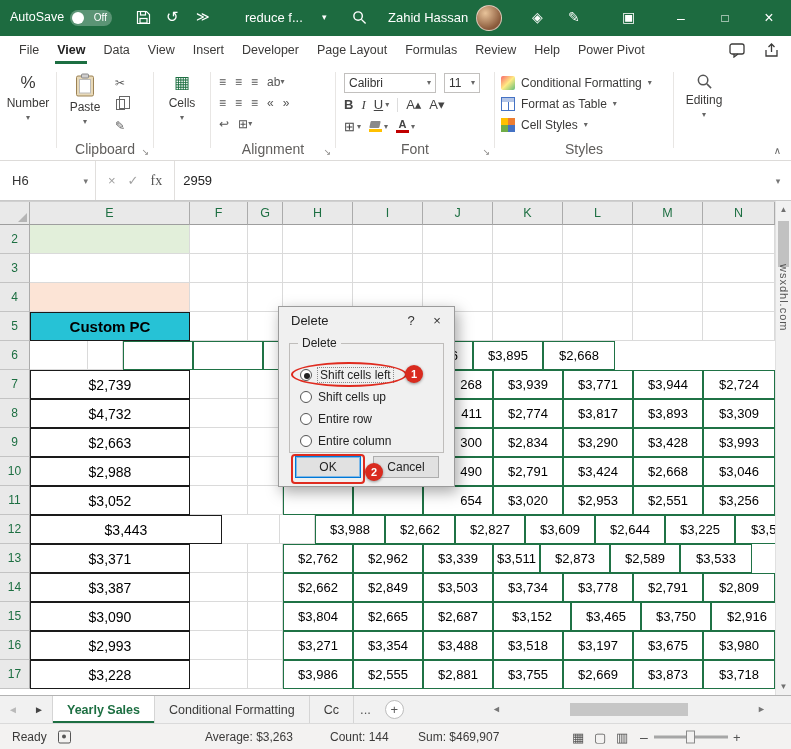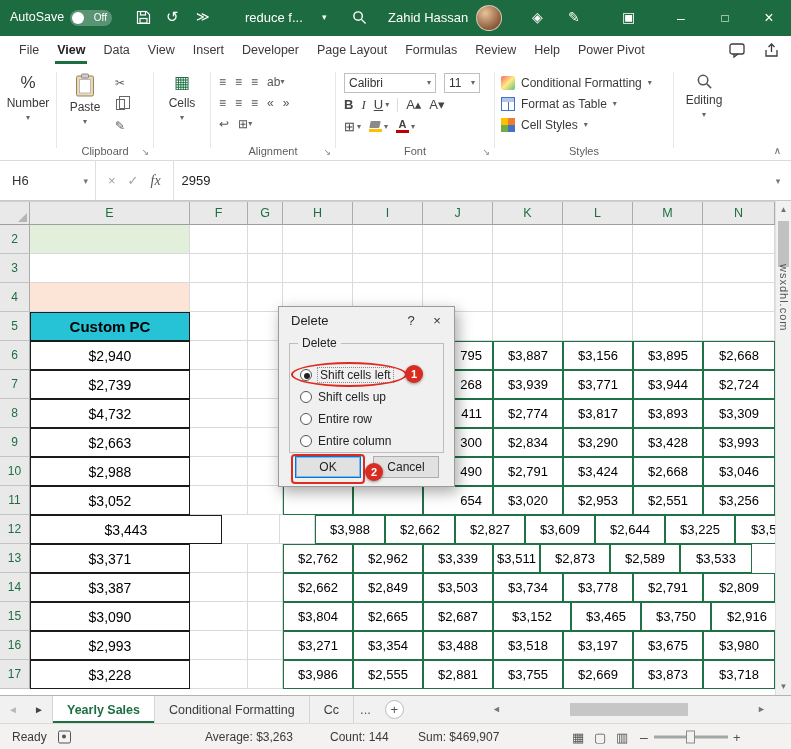--- a/index.html
+++ b/index.html
@@ -46,21 +46,21 @@
   .vstack{display:flex;flex-direction:column;align-items:center;gap:3px;padding-top:9px;width:100%;}
   .bigic{font-size:17px;color:#3B3A39;height:20px;line-height:20px;}
   .cellsic{color:#1D6F42;}
   .vlbl{font-size:12px;color:#3B3A39;}
   .chv{font-size:8px;color:#666;}
   .mini{font-size:12px;color:#555;display:inline-flex;align-items:center;}
   .paste{position:absolute;left:4px;top:0;width:48px;}
   .minis{position:absolute;left:58px;top:12px;display:flex;flex-direction:column;gap:9px;align-items:center;}
   .ic-copy{width:9px;height:11px;border:1px solid #666;background:#fff;position:relative;display:inline-block;}
   .ic-copy::after{content:"";position:absolute;left:2px;top:-4px;width:9px;height:11px;border:1px solid #666;}
-  .grouplabel{position:absolute;bottom:3px;left:0;right:0;text-align:center;font-size:11px;color:#605E5C;}
+  .grouplabel{position:absolute;bottom:3px;left:0;right:0;text-align:center;font-size:14px;color:#605E5C;}
   .launcher{position:absolute;bottom:3px;right:4px;font-size:9px;color:#8A8886;}
   .alrow{display:flex;gap:9px;padding-left:8px;align-items:center;height:19px;margin-top:2px;}
   .frow{display:flex;align-items:center;gap:8px;padding-left:8px;height:21px;margin-top:1px;}
   .combo{display:inline-flex;align-items:center;justify-content:space-between;border:1px solid #C2C0BE;background:#fff;height:20px;padding:0 4px;font-size:12px;color:#333;}
   .fname{width:92px;}.fsize{width:36px;}
   .fbtn{font-size:13px;color:#444;display:inline-flex;align-items:center;gap:2px;}
   .bld{font-weight:700;}
   .ita{font-style:italic;font-family:"Liberation Serif",serif;}
   .undu{text-decoration:underline;}
   .minisep{width:1px;height:14px;background:#DDD;}
@@ -73,21 +73,21 @@
   .ic-cf{width:14px;height:14px;border-radius:2px;background:linear-gradient(135deg,#F8696B 0%,#FFEB84 50%,#63BE7B 100%);flex:none;}
   .ic-ft{width:14px;height:14px;background:#fff;border:1px solid #4472C4;background-image:linear-gradient(#B4C6E7 4px,transparent 4px),linear-gradient(90deg,transparent 6px,#4472C4 6px,#4472C4 7px,transparent 7px);flex:none;}
   .ic-cs{width:14px;height:14px;background:conic-gradient(#ED7D31 0 25%,#4472C4 0 50%,#70AD47 0 75%,#FFC000 0);flex:none;}
   .ribcollapse{position:absolute;right:10px;bottom:4px;font-size:10px;color:#666;}
 
   
   .fbar{position:absolute;top:161px;left:0;width:791px;height:40px;background:#fff;border-bottom:1px solid #C9C9C9;display:flex;align-items:stretch;z-index:5;}
   .namebox{width:96px;border-right:1px solid #E1DFDD;display:flex;align-items:center;padding-left:12px;font-size:13px;color:#333;position:relative;}
   .namechv{position:absolute;right:7px;font-size:9px;color:#777;}
   .fbtns{display:flex;align-items:center;gap:12px;padding:0 12px;font-size:13px;color:#A0A0A0;border-right:1px solid #E1DFDD;}
-  .fx{font-family:"Liberation Serif",serif;font-style:italic;color:#555;font-size:14px;}
+  .fx{font-family:"Liberation Serif",serif;color:#555;font-size:14px;}
   .fval{flex:1;display:flex;align-items:center;font-size:13px;color:#222;padding-left:8px;}
   .fexp{width:26px;display:flex;align-items:center;justify-content:center;color:#777;font-size:9px;}
 
   
   .ghrow{position:absolute;top:201px;left:0;display:flex;height:24px;border-top:1px solid #D0D0D0;z-index:4;}
   .ghcell{background:#E9E9E9;border-right:1px solid #ABABAB;border-bottom:1px solid #9E9E9E;color:#1D6F42;font-size:12.5px;display:flex;align-items:center;justify-content:center;flex:none;}
   .corner{position:relative;}
   .corner::after{content:"";position:absolute;right:2px;bottom:2px;border-left:9px solid transparent;border-bottom:9px solid #B5B5B5;}
   .gbody{position:absolute;top:225px;left:0;z-index:3;}
   .grow{display:flex;height:29px;}
@@ -440,21 +440,20 @@
       <div class="gcell" style="width: 70px;"></div>
       <div class="gcell" style="width: 70px;"></div>
       <div class="gcell" style="width: 70px;"></div>
       <div class="gcell" style="width: 70px;"></div>
       <div class="gcell" style="width: 70px;"></div>
       <div class="gcell" style="width: 70px;"></div>
       <div class="gcell" style="width: 72px;"></div>
     </div>
     <div class="grow">
       <div class="rhcell">6</div>
-      <div class="gcell epc" style="width: 160px;">$2,940</div>
       <div class="gcell" style="width: 58px;"></div>
       <div class="gcell" style="width: 35px;"></div>
       <div class="gcell tbl" style="width: 70px;"></div>
       <div class="gcell tbl" style="width: 70px;"></div>
       <div class="gcell tbl partial" style="width: 70px;">795</div>
       <div class="gcell tbl" style="width: 70px;">$3,887</div>
       <div class="gcell tbl" style="width: 70px;">$3,156</div>
       <div class="gcell tbl" style="width: 70px;">$3,895</div>
       <div class="gcell tbl" style="width: 72px;">$2,668</div>
     </div>

